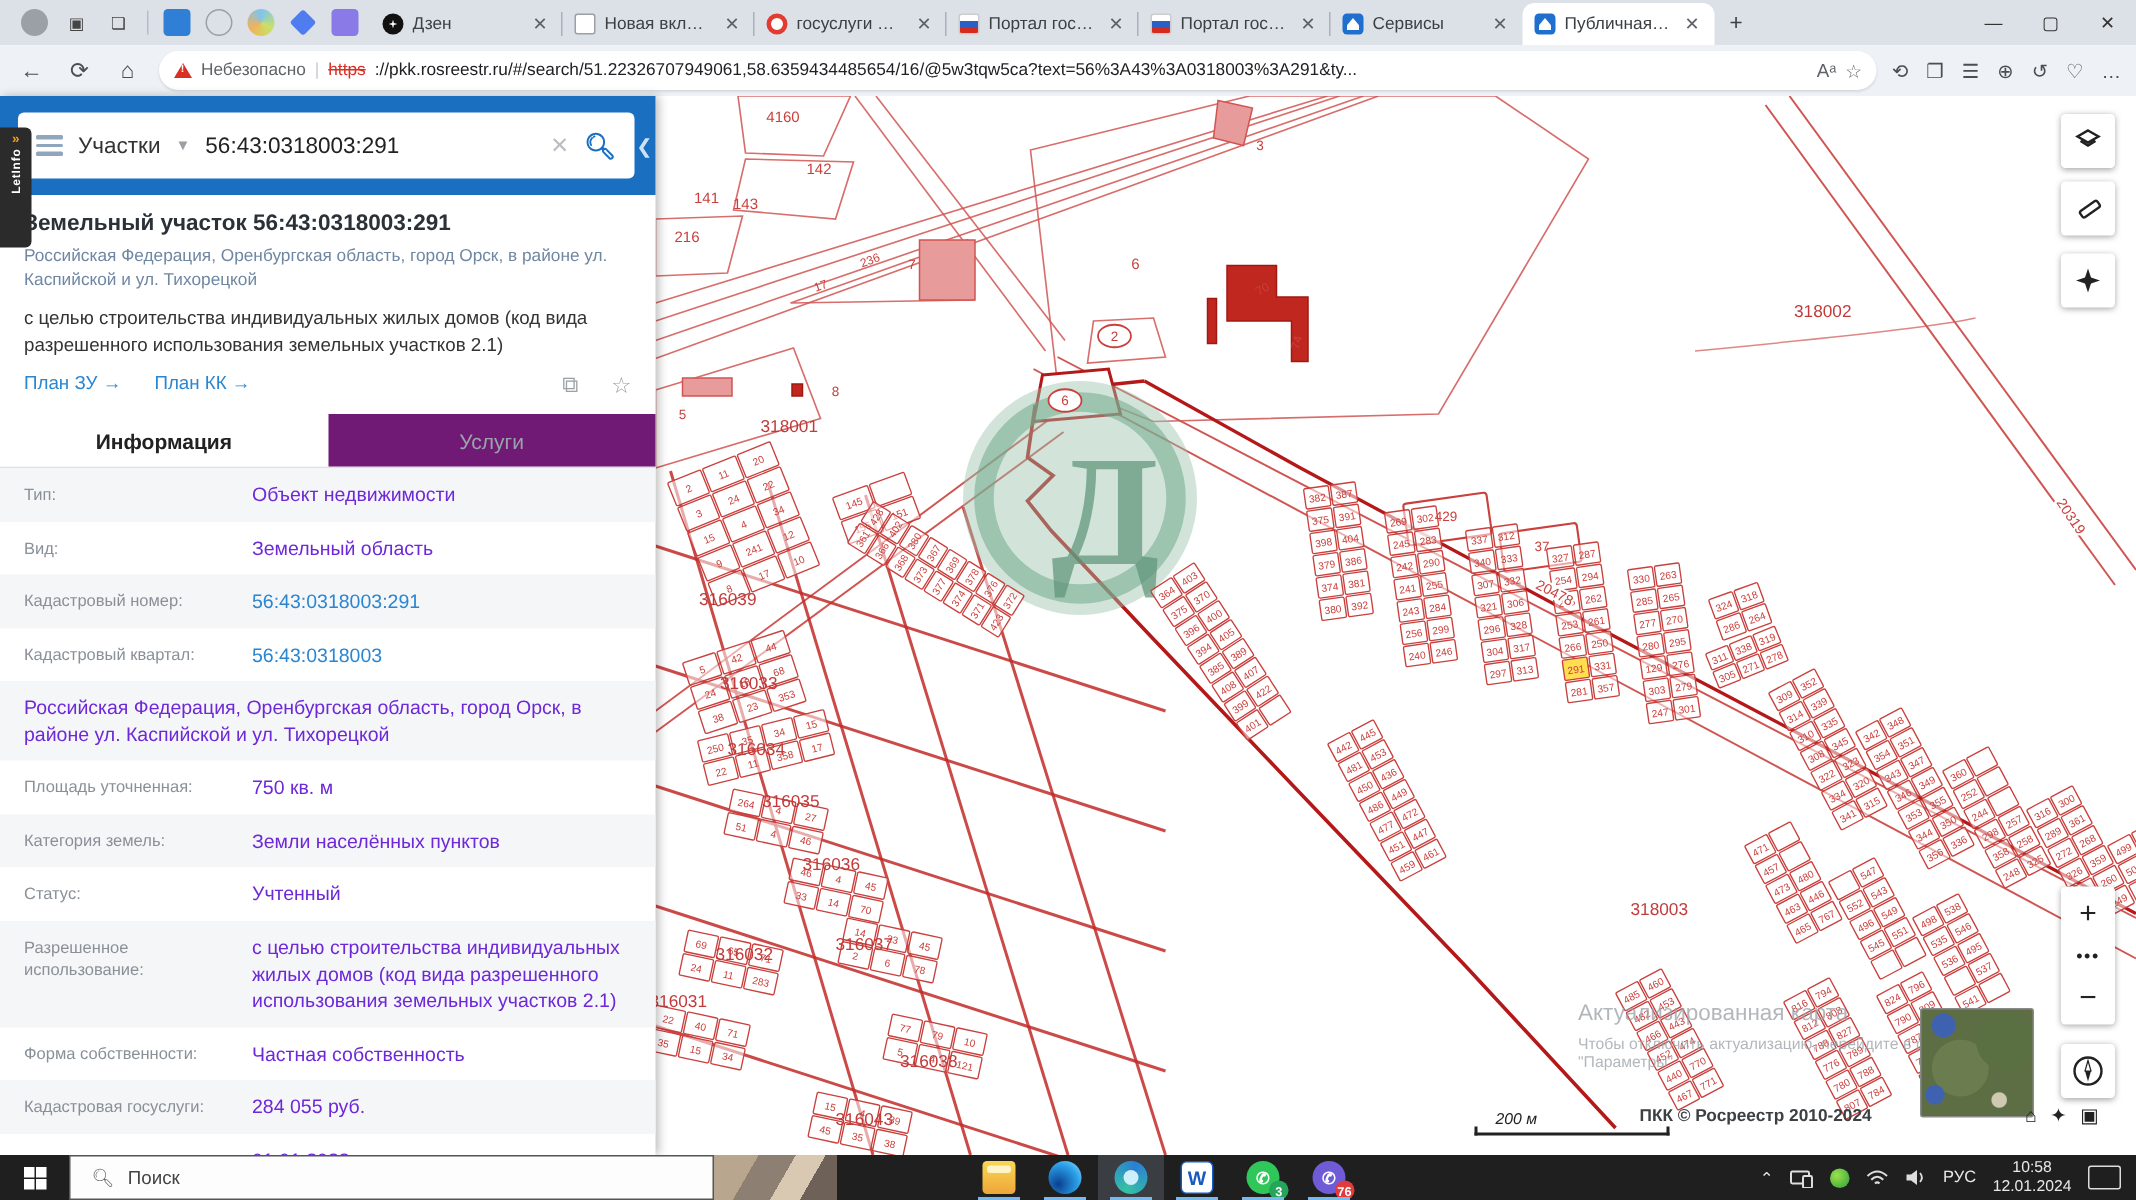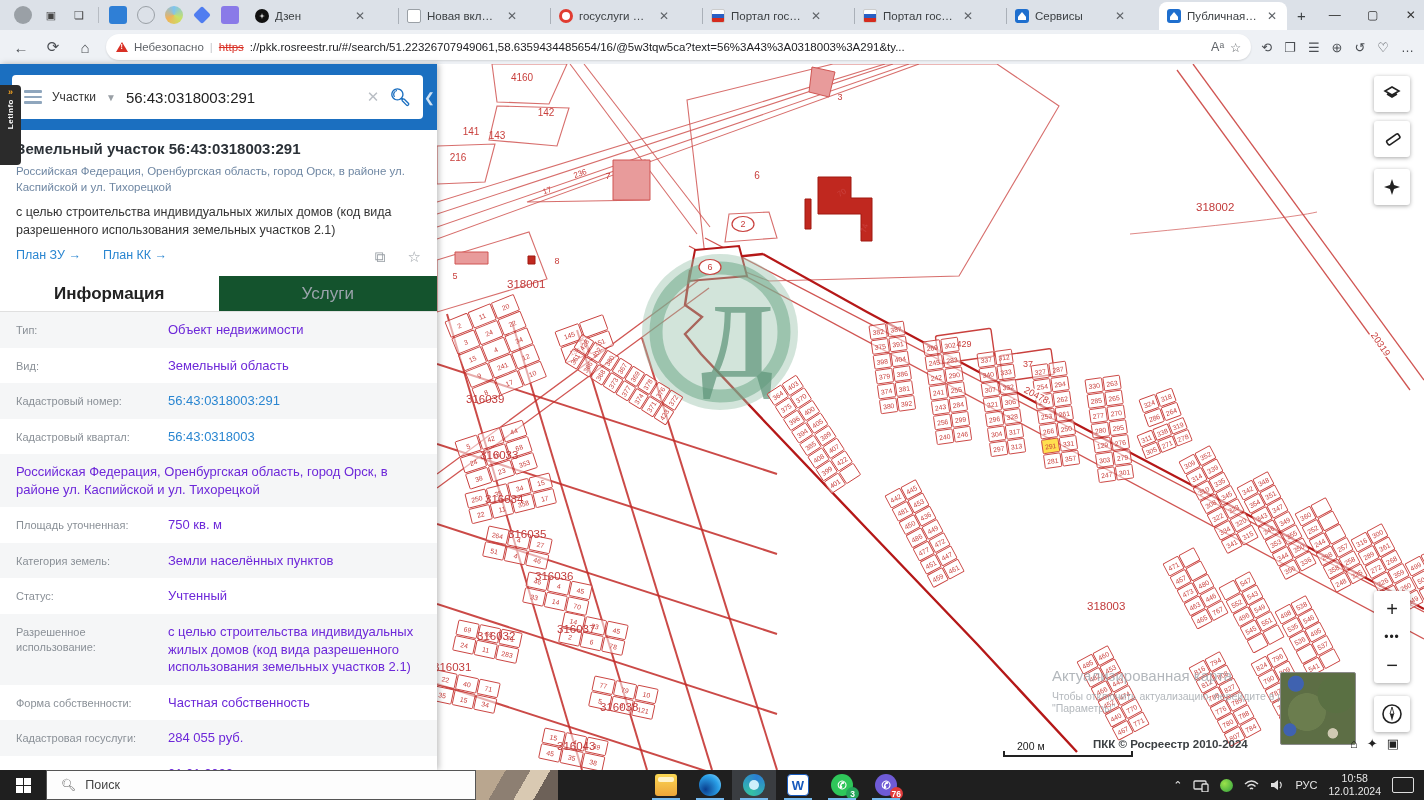--- a/index.html
+++ b/index.html
@@ -40,60 +40,60 @@
   .urlrest { color:#202124; white-space:nowrap; overflow:hidden; text-overflow:ellipsis; flex:1; }
   .ob-ic { color:#5f6368; font-size:12.5px; flex:0 0 auto; }
   .tb-right { display:flex; gap:12px; align-items:center; color:#4a4e53; font-size:13px; }
 
   
   .panel { position:absolute; left:0; top:64px; width:437px; height:706px; background:#fff; box-shadow:2px 0 6px rgba(0,0,0,.25); z-index:5; }
   .search-head { height:66px; background:#1b6fc0; padding:11px 14px 11px 12px; position:relative; }
   .search-box { background:#fff; border-radius:4px; height:44px; display:flex; align-items:center; padding:0 12px; gap:10px; }
   .burger { display:flex; flex-direction:column; gap:3px; }
   .burger span { width:18px; height:2.5px; background:#8fa6bd; border-radius:1px; }
-  .cat { font-size:12px; color:#333; }
+  .cat { font-size:15px; color:#333; }
   .chev { color:#9aa0a6; font-size:10px; }
   .sinput { flex:1; font-size:15px; color:#222; border:none; outline:none; font-family:inherit; }
   .clear-x { color:#b9bec4; font-size:15px; }
   .mag { color:#1b6fc0; font-size:17px; font-weight:bold; }
   .collapse { position:absolute; right:2px; top:26px; color:#cfe3f5; font-size:13px; }
   .letinfo { position:absolute; left:0; top:85px; width:21px; height:80px; background:#2b2b2b; border-radius:0 4px 4px 0; z-index:9; display:flex; flex-direction:column; align-items:center; padding-top:2px; }
   .letinfo .arr { color:#f0a020; font-size:9px; font-weight:bold; }
   .letinfo .vtxt { color:#fff; font-size:8px; font-weight:bold; writing-mode:vertical-rl; transform:rotate(180deg); letter-spacing:.5px; margin-top:2px; }
 
   .p-body { padding:10px 16px 0 16px; }
   .p-title { font-size:15px; font-weight:bold; color:#2b3137; margin-bottom:7px; }
   .p-addr { font-size:11.5px; color:#6f87a3; line-height:1.35; margin-bottom:9px; }
   .p-desc { font-size:12.5px; color:#333; line-height:1.4; margin-bottom:9px; }
   .p-links { display:flex; gap:22px; margin-bottom:10px; }
   .plink { font-size:12.5px; color:#2a86d1; }
   .p-links .spacer { flex:1; }
   .p-act { color:#9aa0a6; font-size:15px; }
   .ptabs { display:flex; height:36px; margin:0 -16px; border-bottom:1px solid #e0e0e0; }
-  .ptab { flex:1; display:flex; align-items:center; justify-content:center; font-size:17px; }
+  .ptab { flex:1; display:flex; align-items:center; justify-content:center; font-size:14px; }
   .ptab.active { background:#fff; color:#222; font-weight:bold; }
-  .ptab.idle { background:#14532d; color:#9aa3ab; }
+  .ptab.idle { background:#701a75; color:#9aa3ab; }
   .rows { margin:0 -16px; }
   .irow { display:flex; padding:9px 16px; font-size:13px; line-height:1.35; }
   .irow:nth-child(odd) { background:#f5f6f7; }
   .irow .lab { width:152px; flex:0 0 152px; font-size:11px; color:#8a9097; padding-top:2px; }
   .irow .val { color:#6d28d9; }
   .irow .val.link { color:#2a86d1; }
 
   
   .map { position:absolute; left:437px; top:64px; width:987px; height:706px; background:#fff; overflow:hidden; }
   .map svg { position:absolute; left:0; top:0; }
   .map-ovl { position:absolute; left:615px; top:603px; color:#9aa0a6; opacity:.75; pointer-events:none; }
   .map-ovl .l1 { font-size:15px; }
   .map-ovl .l2 { font-size:10.5px; margin-top:6px; width:300px; }
   .sat { position:absolute; left:843px; top:608px; width:76px; height:73px; border:1px solid #8a8a8a; border-radius:2px;
     background:radial-gradient(circle at 20% 15%,#3f62b0 0 9%,transparent 10%),radial-gradient(circle at 12% 80%,#3f62b0 0 7%,transparent 8%),radial-gradient(circle at 70% 85%,#cfc9b2 0 6%,transparent 7%),radial-gradient(circle at 75% 30%,#5a7043 0 25%,transparent 26%),radial-gradient(circle at 35% 55%,#6b7d4e 0 30%,transparent 31%),#5d6e45; }
   .attr { position:absolute; left:610px; top:674px; font-size:11.5px; color:#3c4043; font-weight:bold;margin-left:46px; }
   .attr-ics { position:absolute; left:913px; top:672px; display:flex; gap:9px; color:#222; font-size:13px; }
-  .scale { position:absolute; left:566px; top:676px; width:130px; }
+  .scale { position:absolute; left:546px; top:676px; width:130px;font-style:italic; }
   .scale .stxt { font-size:10.5px; color:#222; margin-left:14px; }
   .scale .sbar { height:2px; background:#222; margin-top:3px; position:relative; }
   .scale .sbar::before,.scale .sbar::after{content:"";position:absolute;top:-4px;width:2px;height:6px;background:#222;}
   .scale .sbar::after{right:0;}
 
   .mctl { position:absolute; width:36px; background:#fff; border-radius:3px; box-shadow:0 1px 4px rgba(0,0,0,.35); display:flex; flex-direction:column; align-items:center; z-index:6; }
   .mbtn { width:36px; height:36px; display:flex; align-items:center; justify-content:center; color:#222; }
   .mbtn svg { display:block; }
   .zoomdots { height:20px; font-size:12px; letter-spacing:1px; color:#222; display:flex; align-items:center; }
 
@@ -123,21 +123,21 @@
       <div class="ci avatar"></div>
       <div class="ci" style="color:#444;">▣</div>
       <div class="ci" style="color:#444;">❏</div>
       <div class="vsep"></div>
       <div class="ci sq" style="background:#2f7fd6;"></div>
       <div class="ci" style="border:1.5px solid #9aa0a6;"></div>
       <div class="ci" style="background:conic-gradient(#7ec4f0,#c9e265,#f0b25a,#7ec4f0);"></div>
       <div class="ci" style="background:#4f7df0; transform:rotate(45deg) scale(.7); border-radius:3px;"></div>
       <div class="ci sq" style="background:#8a7ae8;"></div>
     </div>
-    <div id="tabs" style="display:flex; align-items:center;gap:24px;">
+    <div id="tabs" style="display:flex; align-items:center;">
         <div class="tab">
           <span class="fav dzen"></span>
     <span class="tlabel">Дзен</span>
     <span class="tclose">✕</span>
         </div>
         <div class="tab">
           <span class="fav page"></span>
     <span class="tlabel">Новая вкладк</span>
     <span class="tclose">✕</span>
         </div>

